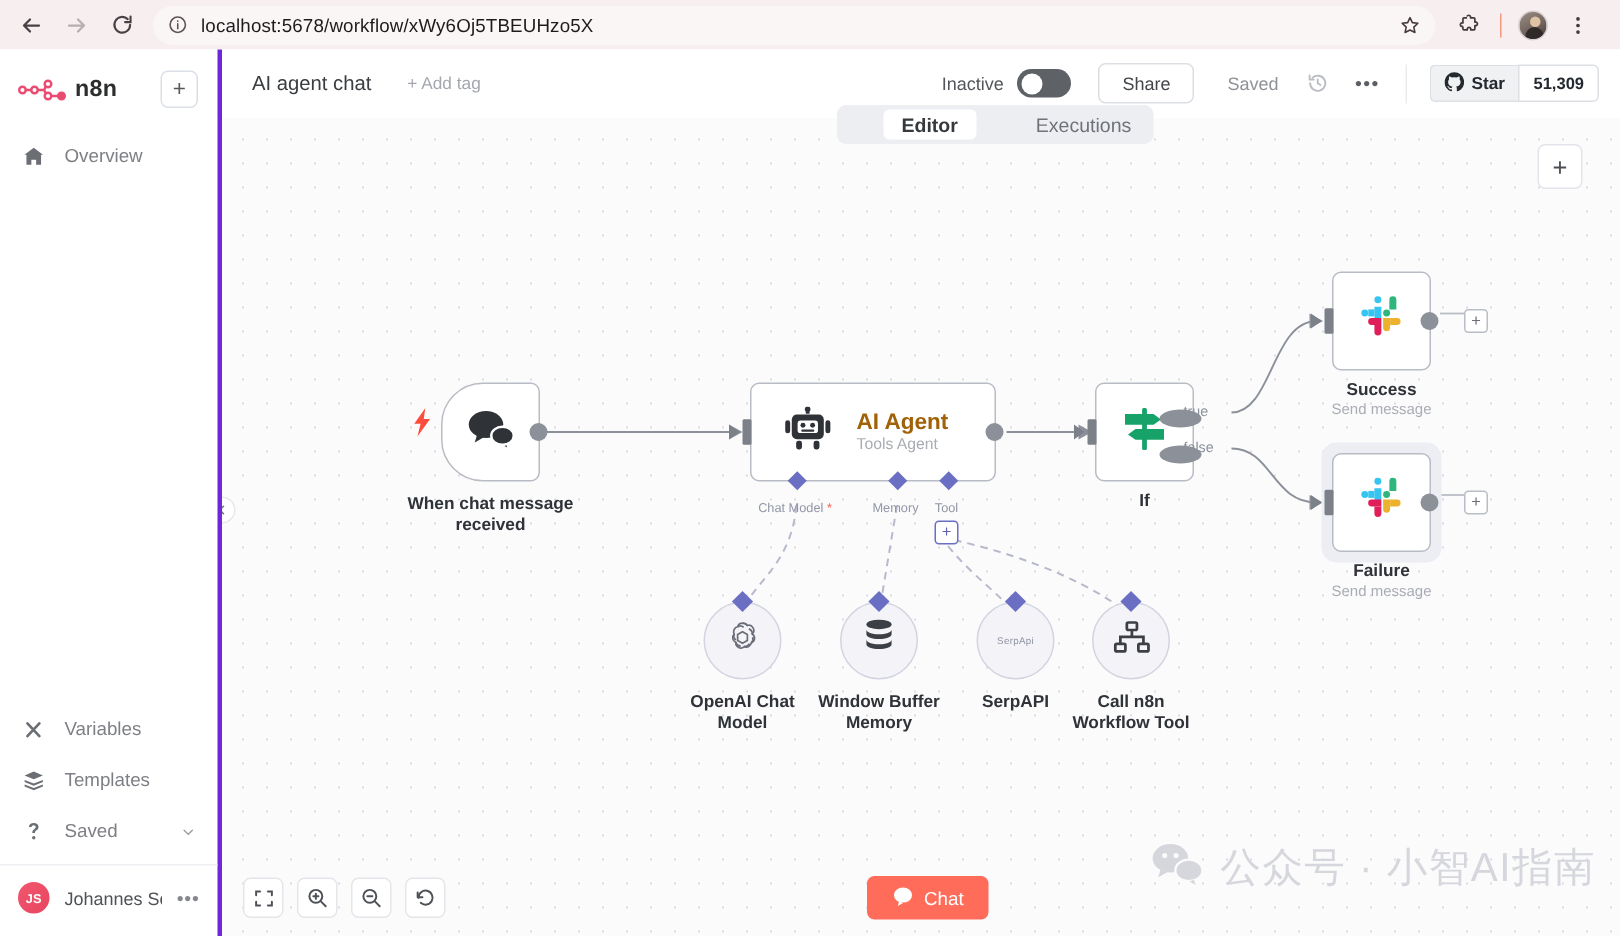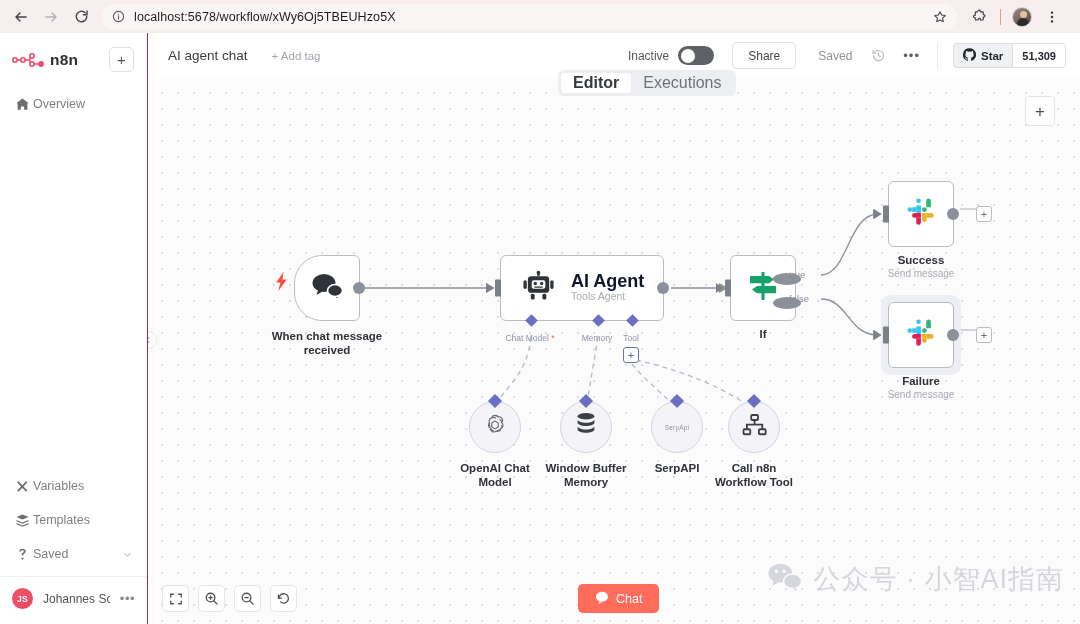--- a/index.html
+++ b/index.html
@@ -48,33 +48,33 @@
     border-radius: 6px 6px 0 0; background: #2f2a28;
   }
   .avatar-chip::before {
     content: ""; position: absolute; left: 6.5px; top: 3.5px; width: 7px; height: 7px;
     border-radius: 50%; background: #e0c2a4; z-index: 2;
   }
 
   
   .sidebar {
     position: absolute; top: 33px; left: 0; width: 148px; height: 591px;
-    background: #ffffff; border-right: 1px solid #6d28d9;
+    background: #ffffff; border-right: 3px solid #6d28d9;
     display: flex; flex-direction: column;
   }
   .sb-top { display: flex; align-items: center; padding: 14px 13px 0 12px; }
   .logo-mark { width: 34px; height: 16px; flex: none; }
   .logo-word { font-size: 15.5px; font-weight: 700; color: #2d2e2e; margin-left: 4px; letter-spacing: .2px; }
   .new-btn {
     margin-left: auto; width: 25px; height: 25px; border: 1px solid #dbdfe7;
     border-radius: 5px; display: flex; align-items: center; justify-content: center;
     color: #55585c; font-size: 15px; line-height: 1; background: #fff;
   }
   .sb-item {
-    display: flex; align-items: center; gap: 3px; height: 32px;
+    display: flex; align-items: center; gap: 13px; height: 32px;
     padding: 0 14px; color: #7d7f84; font-size: 12.5px; margin-top: 2px;
   }
   .sb-item .sb-ico { width: 16px; display: flex; justify-content: center; color: #6b6e73; }
   .sb-spacer { flex: 1; }
   .sb-bottom { padding-bottom: 4px; }
   .sb-chevron { margin-left: auto; color: #9aa0a6; display: flex; }
   .sb-user {
     display: flex; align-items: center; gap: 10px; height: 44px; padding: 0 12px;
     border-top: 1px solid #edeff2; margin-top: 6px;
   }
@@ -125,21 +125,21 @@
   }
 
   
   .tabs {
     position: absolute; top: 70px; left: 558px; height: 26px;
     background: #edeef2; border-radius: 6px; display: flex; align-items: center;
     padding: 3px; z-index: 6;
   }
   .tab {
     height: 20px; padding: 0 12px; display: flex; align-items: center;
-    font-size: 16px; color: #6f7379; border-radius: 4px;
+    font-size: 13px; color: #6f7379; border-radius: 4px; margin-left: 28px;
   }
   .tab.active { background: #fff; color: #35383c; font-weight: 600; }
 
   
   .canvas {
     position: absolute; top: 79px; left: 148px; width: 932px; height: 545px;
     background-color: #fbfbfc;
     background-image: radial-gradient(#dcdce4 1px, transparent 1px);
     background-size: 16px 16px; background-position: 6px 6px;
     overflow: hidden;
@@ -170,21 +170,21 @@
   .agent-box { width: 164px; height: 66px; justify-content: flex-start; padding-left: 22px; gap: 15px; }
   .node-label {
     position: absolute; left: 50%; transform: translateX(-50%); top: 74px;
     text-align: center; width: 140px; font-size: 11.5px; color: #2f3237;
     font-weight: 600; line-height: 14px; white-space: pre-line;
   }
   .node-sublabel {
     position: absolute; left: 50%; transform: translateX(-50%);
     text-align: center; width: 140px; font-size: 10px; color: #a9adb3; line-height: 13px;
   }
-  .agent-text .t { font-size: 18px; color: #0f172a; font-weight: 600; line-height: 15px; }
+  .agent-text .t { font-size: 15px; color: #a16207; font-weight: 600; line-height: 15px; }
   .agent-text .s { font-size: 10.5px; color: #a9adb3; line-height: 14px; }
 
   .port-out {
     position: absolute; right: -6px; top: 50%; transform: translateY(-50%);
     width: 12px; height: 12px; border-radius: 50%; background: #8b9099;
   }
   .port-in {
     position: absolute; left: -6px; top: 50%; transform: translateY(-50%);
     width: 6px; height: 17px; background: #7b8089; border-radius: 1px;
   }

